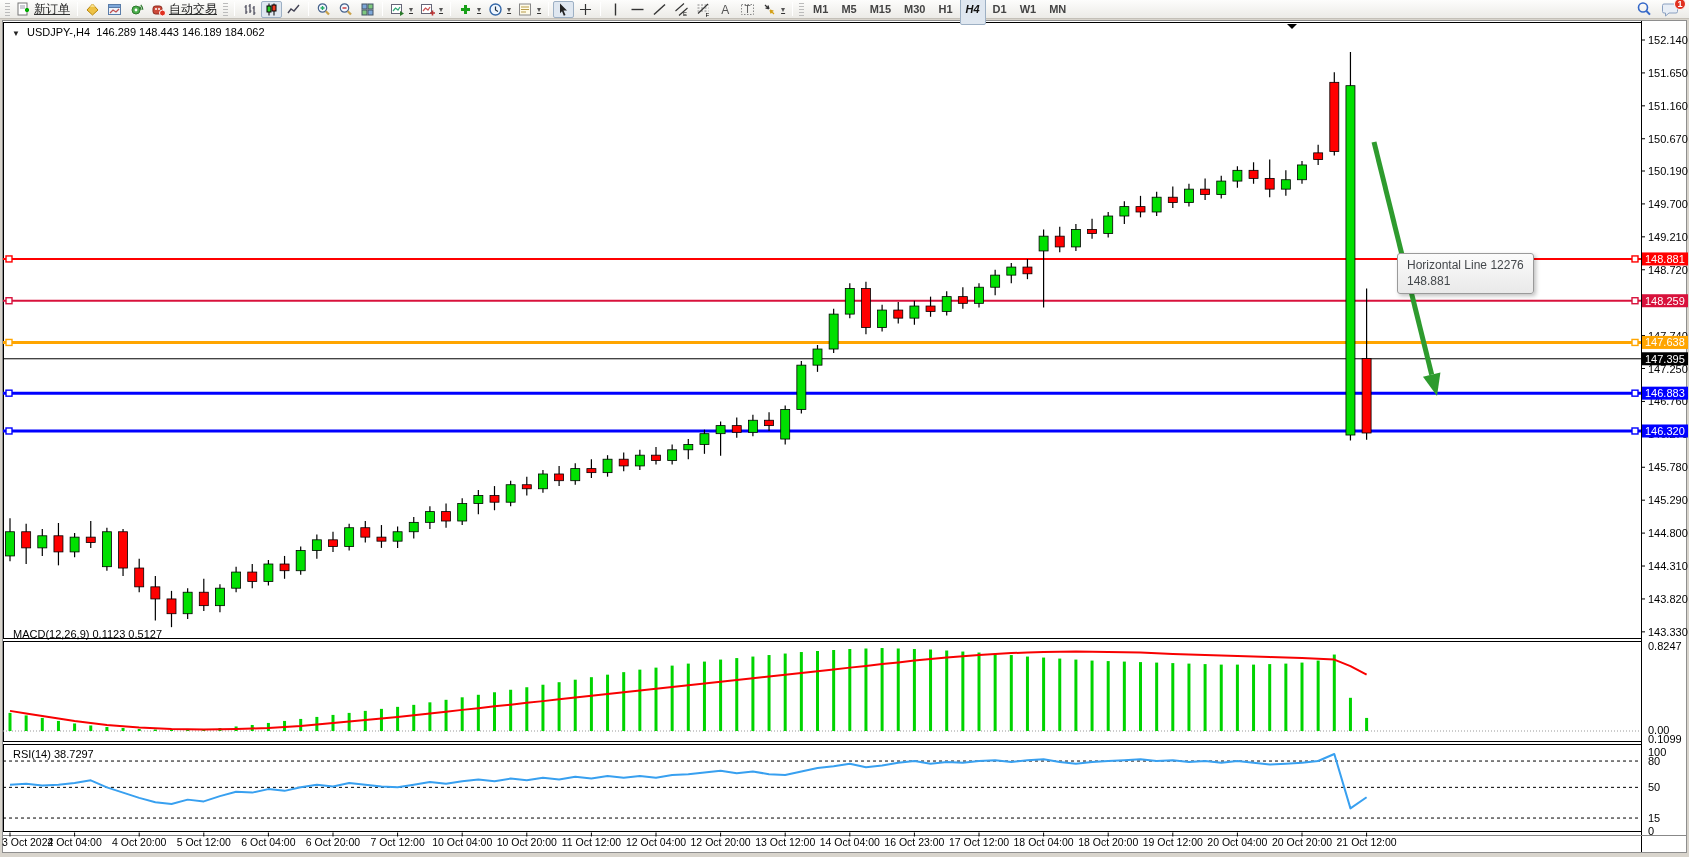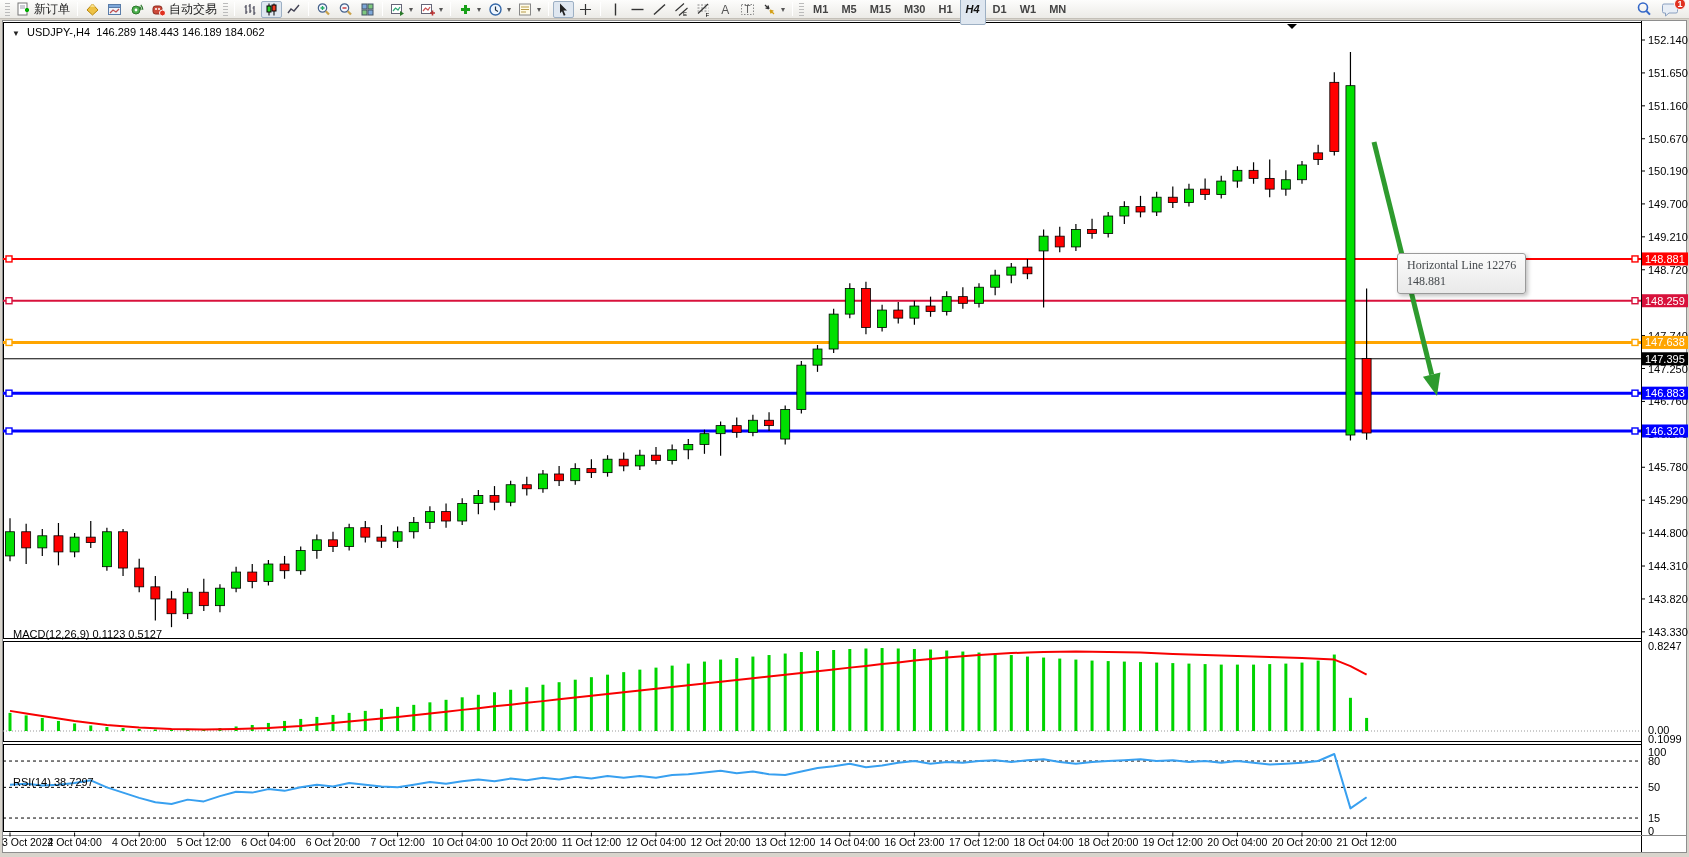--- a/index.html
+++ b/index.html
@@ -11,21 +11,21 @@
     position:absolute; left:0; top:0; width:1689px; height:19px;
     background:linear-gradient(#fdfdfc,#ecebe7);
     border-bottom:1px solid #c4c0b8;
     display:flex; align-items:center; padding:0 3px; gap:1px; z-index:5;
   }
   .tb-grip { width:5px; height:13px; margin:0 2px;
     background:repeating-linear-gradient(to bottom,#bbb 0 1px,transparent 1px 3px); }
   .tb-sep { width:1px; height:14px; background:#c6c2ba; border-right:1px solid #fff; margin:0 3px; }
   .tb-btn { height:17px; min-width:19px; display:flex; align-items:center; justify-content:center;
     gap:3px; padding:0 2px; border:1px solid transparent; border-radius:2px; cursor:default;
-    font-size:12px; color:#333; white-space:nowrap; }
+    font-size:12px; color:#333; white-space:nowrap;text-decoration:underline; }
   .tb-btn.pressed { border:1px solid #9db0c4; background:#dfe7f0; }
   .tb-btn .caret { font-size:8px; color:#555; margin-left:1px; }
   .tb-label { font-size:12px; color:#222; }
   .tf-btn { height:32px; padding:0 5px; font-size:11px; font-weight:bold; color:#444;
     display:flex; align-items:center; border:1px solid transparent; border-radius:2px; }
   .tf-btn.active { border:1px solid #9db0c4; background:#dfe7f0; color:#111;font-style:italic; }
   #tb-right { margin-left:auto; display:flex; align-items:center; gap:4px; padding-right:4px; }
   .badge { position:absolute; right:-5px; top:-4px; background:#e03020; color:#fff;
     font-size:9px; font-weight:bold; border-radius:7px; min-width:12px; height:12px;
     display:flex; align-items:center; justify-content:center; border:1px solid #fff; }
@@ -33,27 +33,27 @@
   
   #chart-window { position:absolute; left:2px; top:20px; width:1685px; height:833px;
     background:#fff; border:1px solid #8e8e8e; z-index:1; }
 
   #chart-svg { position:absolute; left:0; top:0; z-index:2; }
 
   .float-label { position:absolute; z-index:3; font-size:11px; color:#000; white-space:nowrap; }
   #chart-header { left:12px; top:26px; }
   #chart-header .tri { font-size:8px; color:#222; margin-right:4px; }
   #macd-label { left:13px; top:628px; }
-  #rsi-label  { left:13px; top:748px;margin-top:28px; }
+  #rsi-label  { left:13px; top:748px; }
 
   
   #tooltip { position:absolute; left:1397px; top:253px; z-index:4;
     background:linear-gradient(#fbfbfb,#e9e9e9);
     border:1px solid #9a9a9a; border-radius:3px; box-shadow:2px 2px 4px rgba(0,0,0,.25);
-    padding:3px 9px 4px 9px; font-size:12px; color:#44484c; line-height:16px;font-family:Liberation Serif, serif; }
+    padding:3px 9px 4px 9px; font-size:12px; color:#44484c; line-height:16px; }
 
   svg text { font-family:"Liberation Sans", sans-serif; }
 </style>
 </head>
 <body>
 
 <div id="toolbar">
   <div class="tb-grip"></div>
 
   <div class="tb-btn">

